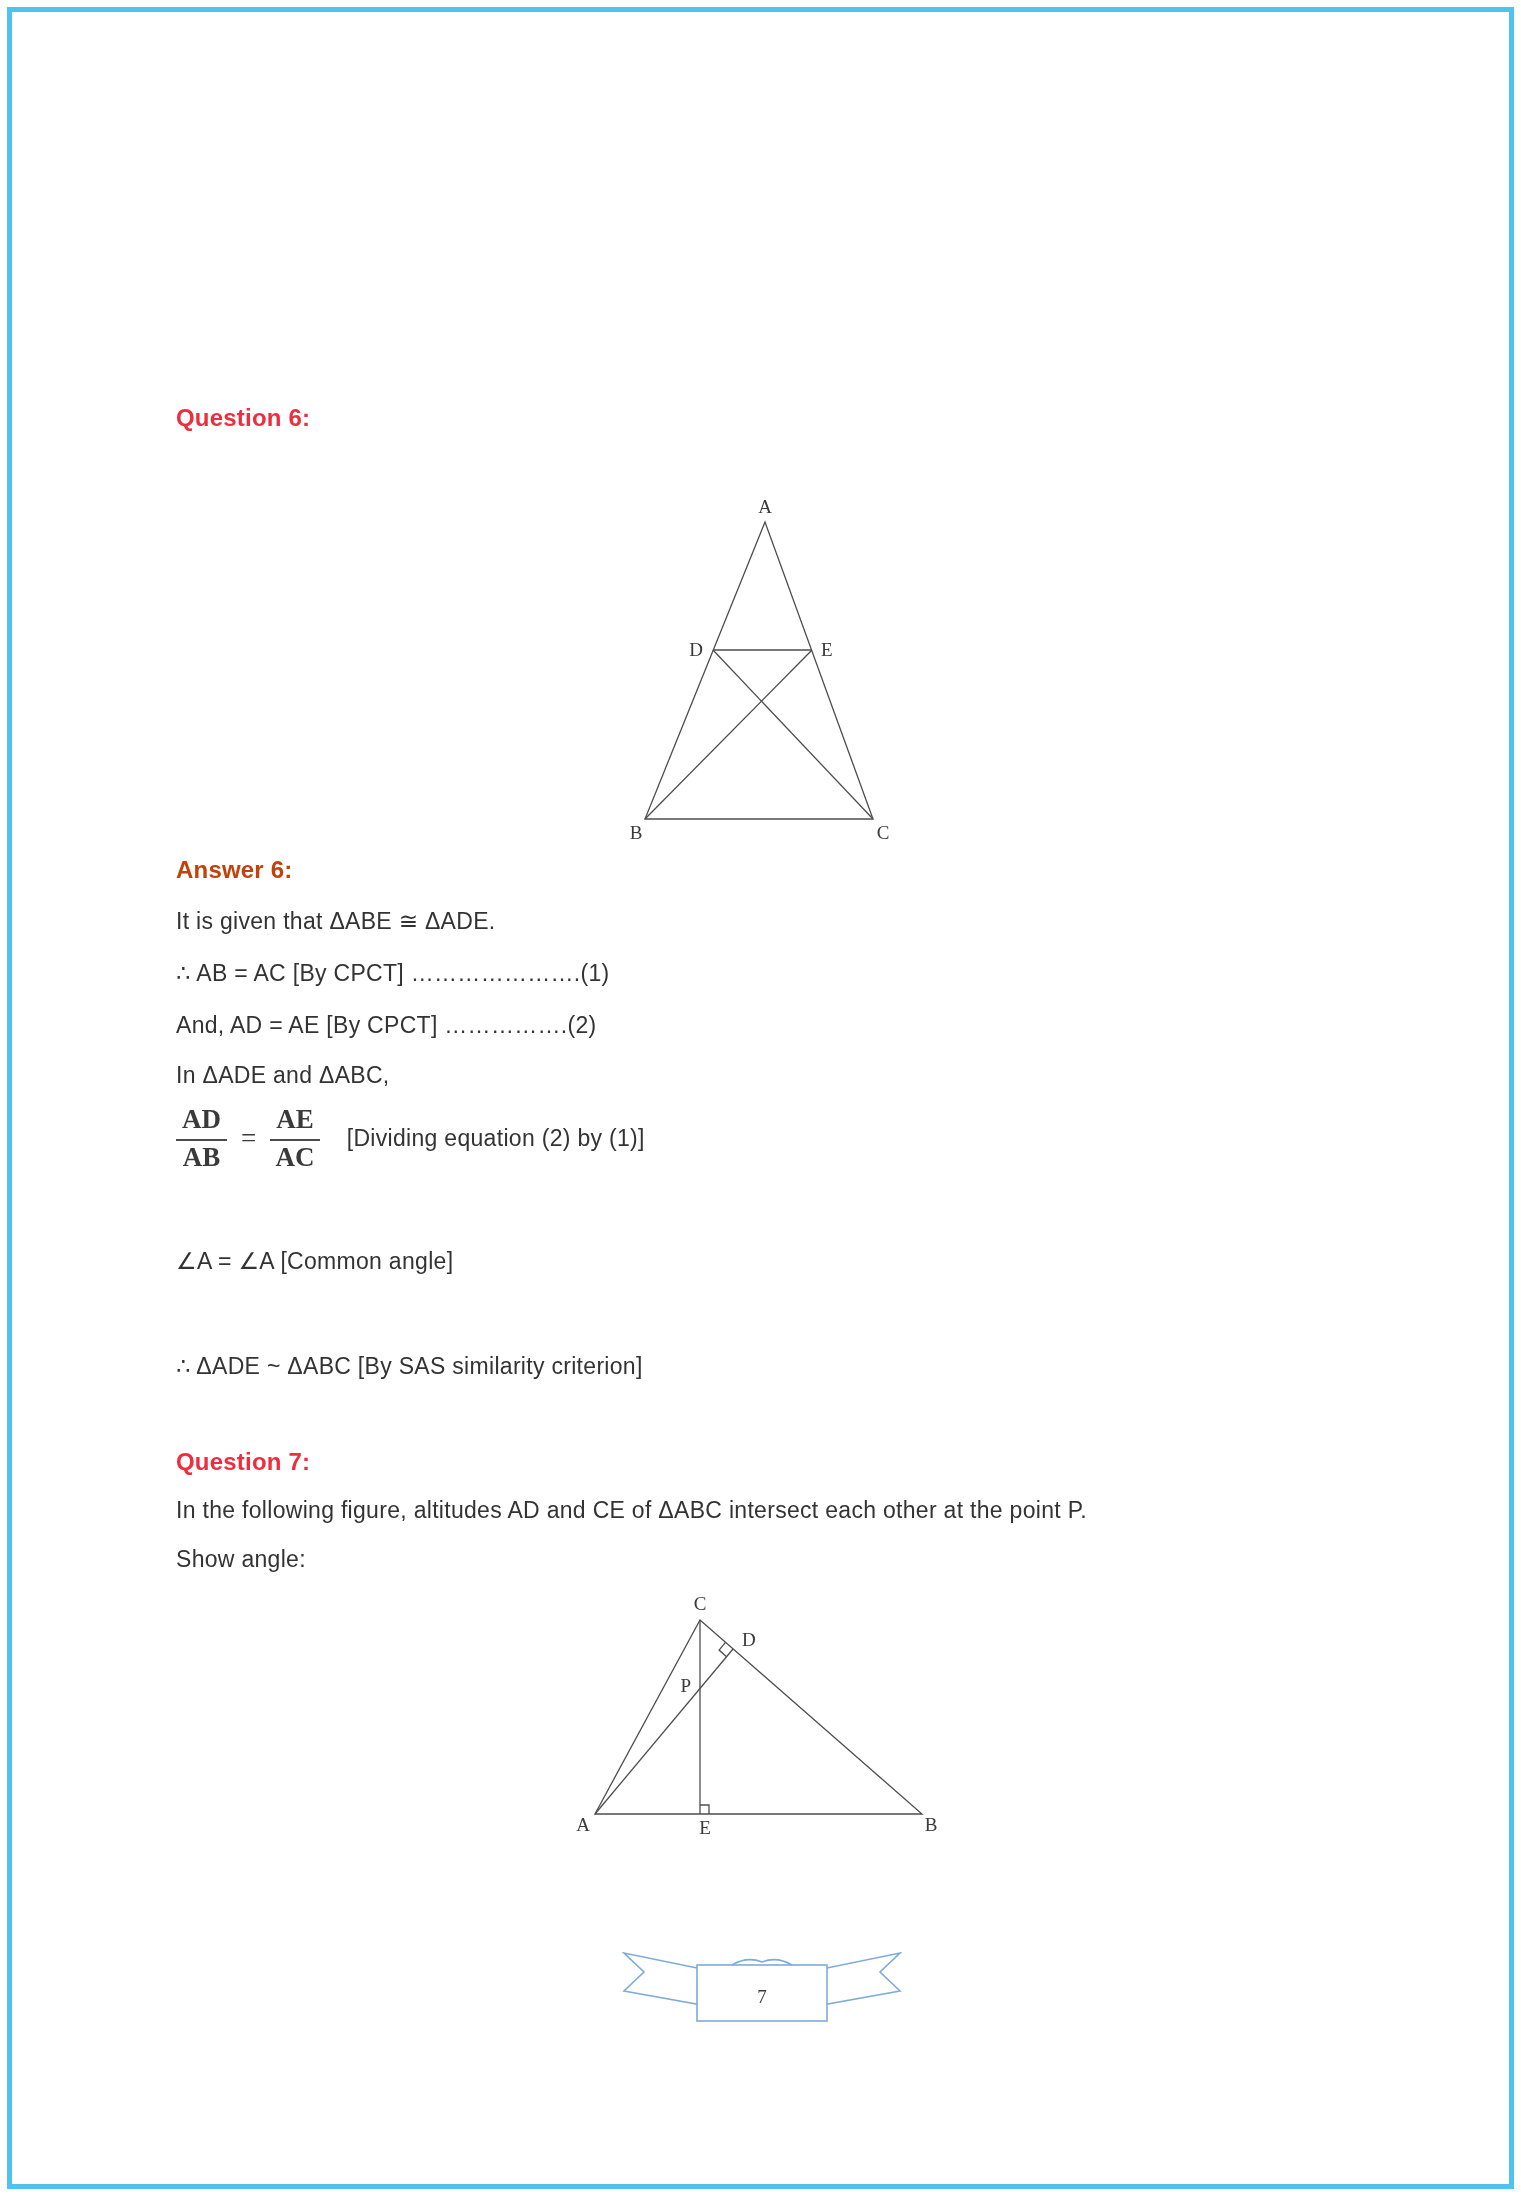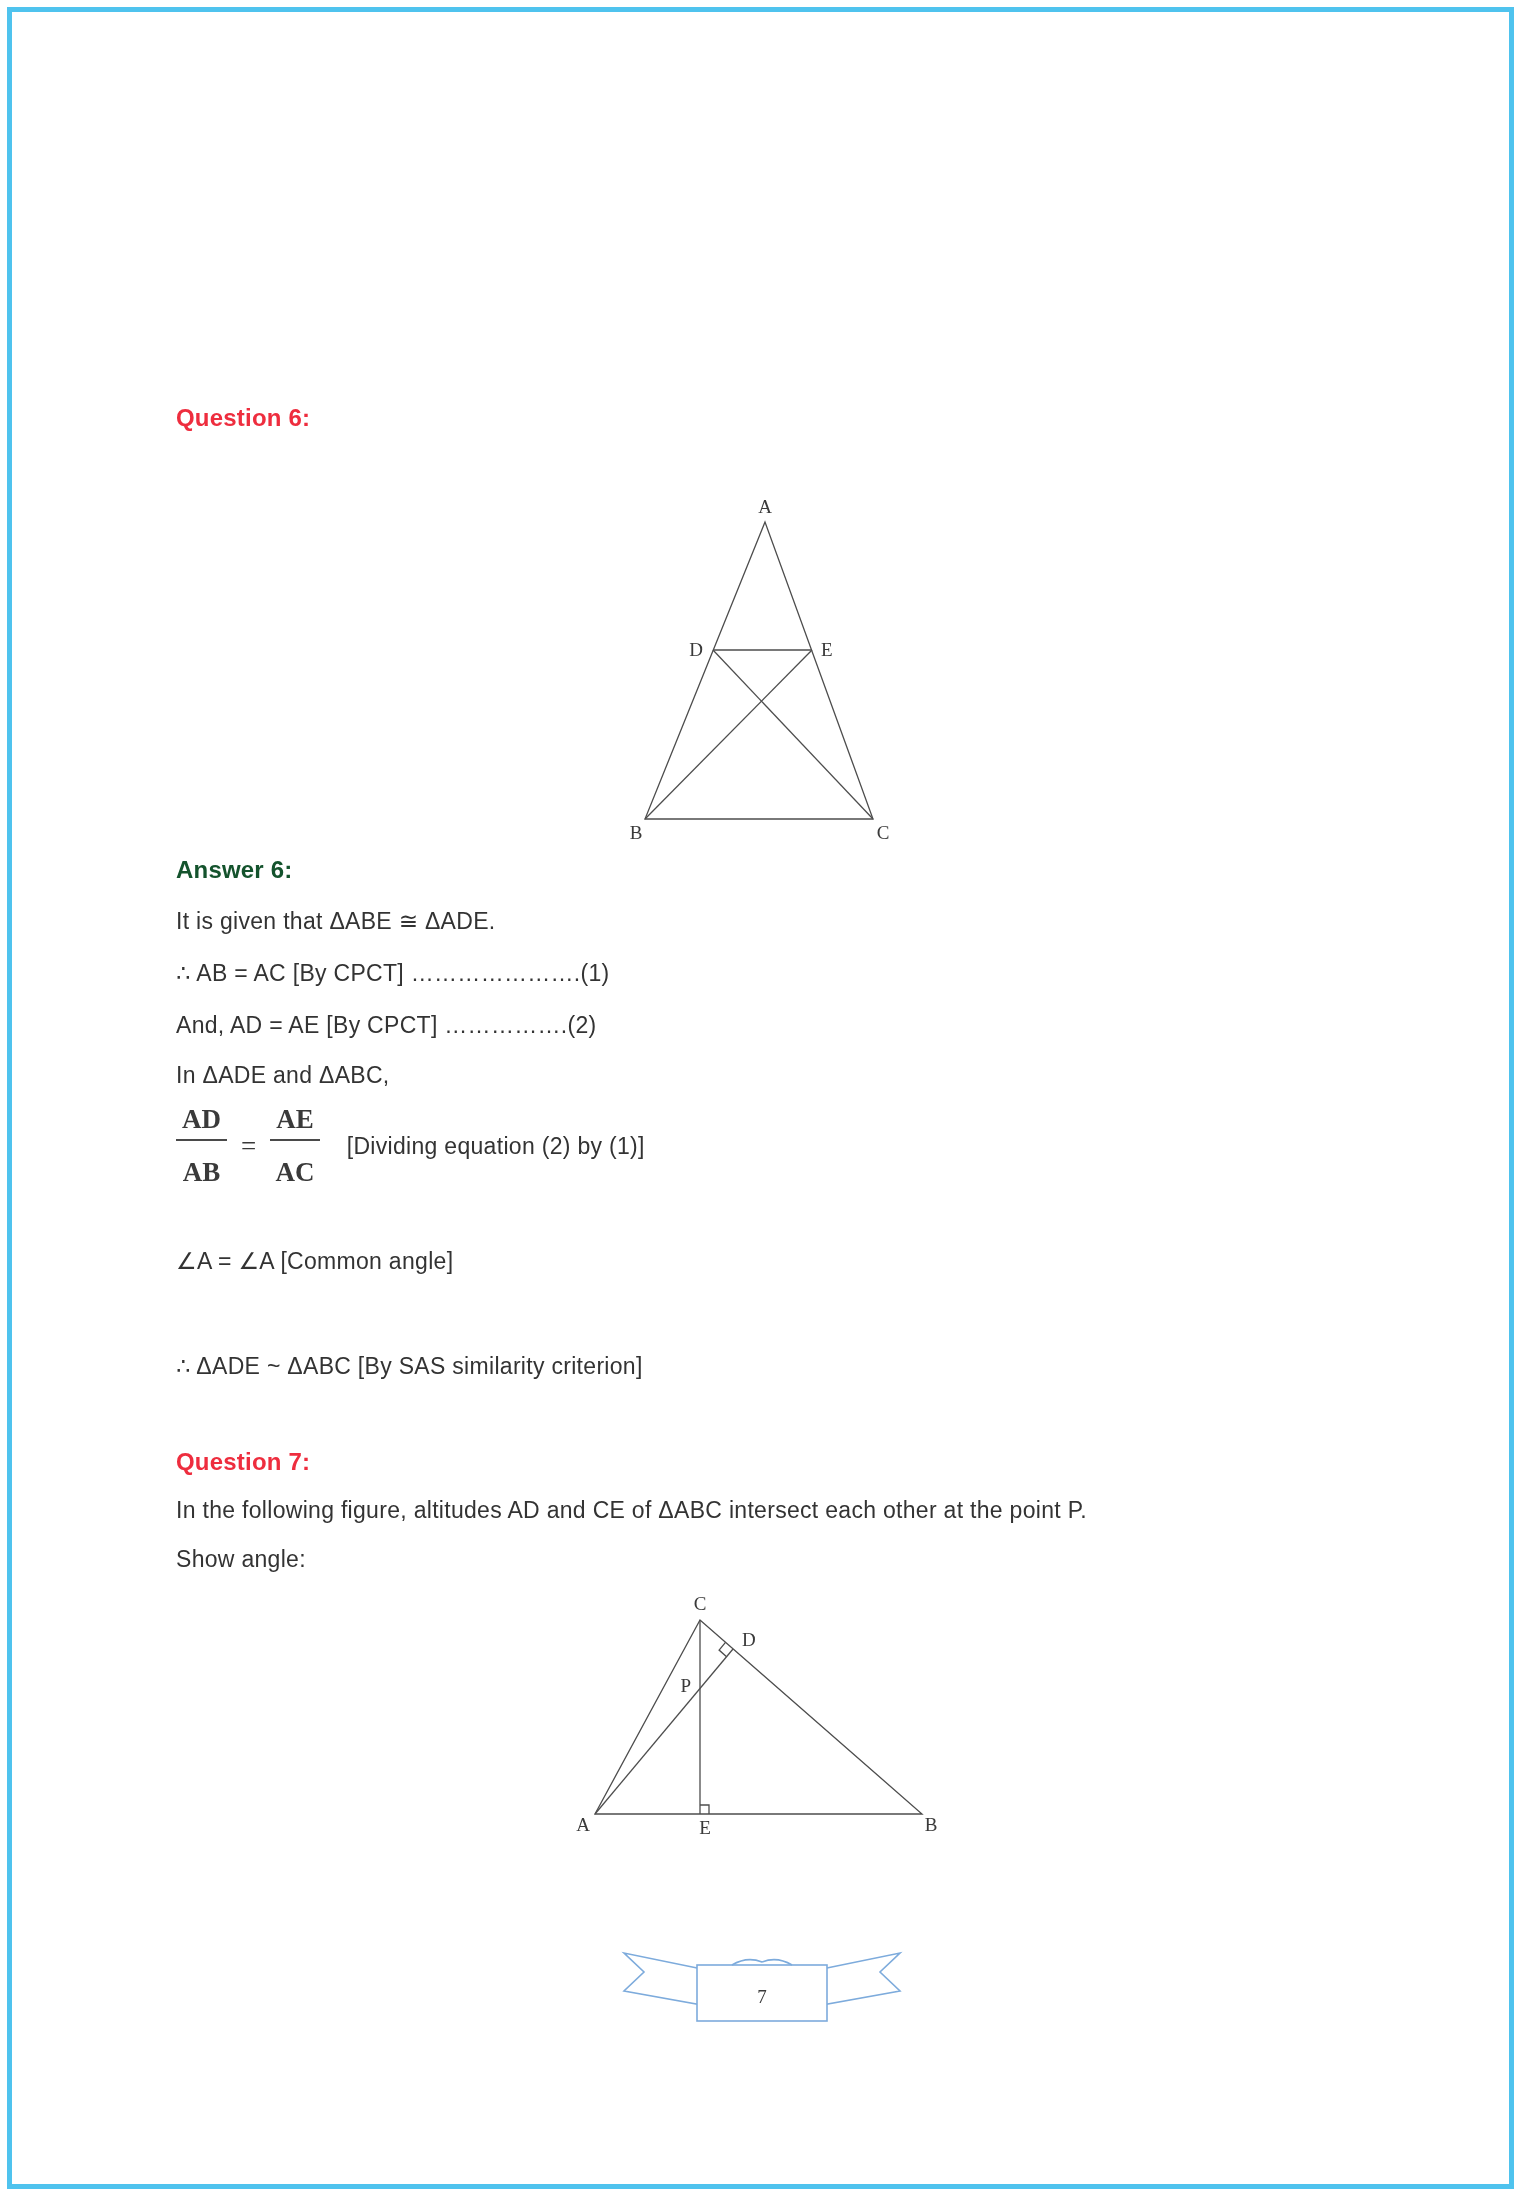--- a/index.html
+++ b/index.html
@@ -27,21 +27,21 @@
     color: #333333;
     letter-spacing: 0.3px;
     white-space: nowrap;
   }
   .heading {
     font-weight: bold;
     font-size: 24px;
     letter-spacing: 0.2px;
   }
   .q-heading { color: #ee2d3e; }
-  .a-heading { color: #14532d; }
+  .a-heading { color: #c2410c; }
 
   .figure { position: absolute; }
   .figure text {
     font-family: "Liberation Serif", "DejaVu Serif", serif;
     font-size: 19px;
     fill: #3a3a3a;
   }
 
   .fraction-row {
     position: absolute;
@@ -56,21 +56,21 @@
     font-family: "Liberation Serif", "DejaVu Serif", serif;
     font-size: 27px;
     color: #3a3a3a;
     line-height: 1.15;
     font-weight: bold;
   }
   .frac .num {
     padding: 0 6px 4px 6px;
     border-bottom: 2px solid #4a4a4a;
   }
-  .frac .den { padding-top: 16px; }
+  .frac .den { padding-top: 1px; }
   .frac-eq {
     font-family: "Liberation Serif", "DejaVu Serif", serif;
     font-size: 27px;
     color: #3a3a3a;
     margin: 0 14px;
   }
   .frac-note {
     margin-left: 27px;
     font-size: 23px;
     color: #333333;

